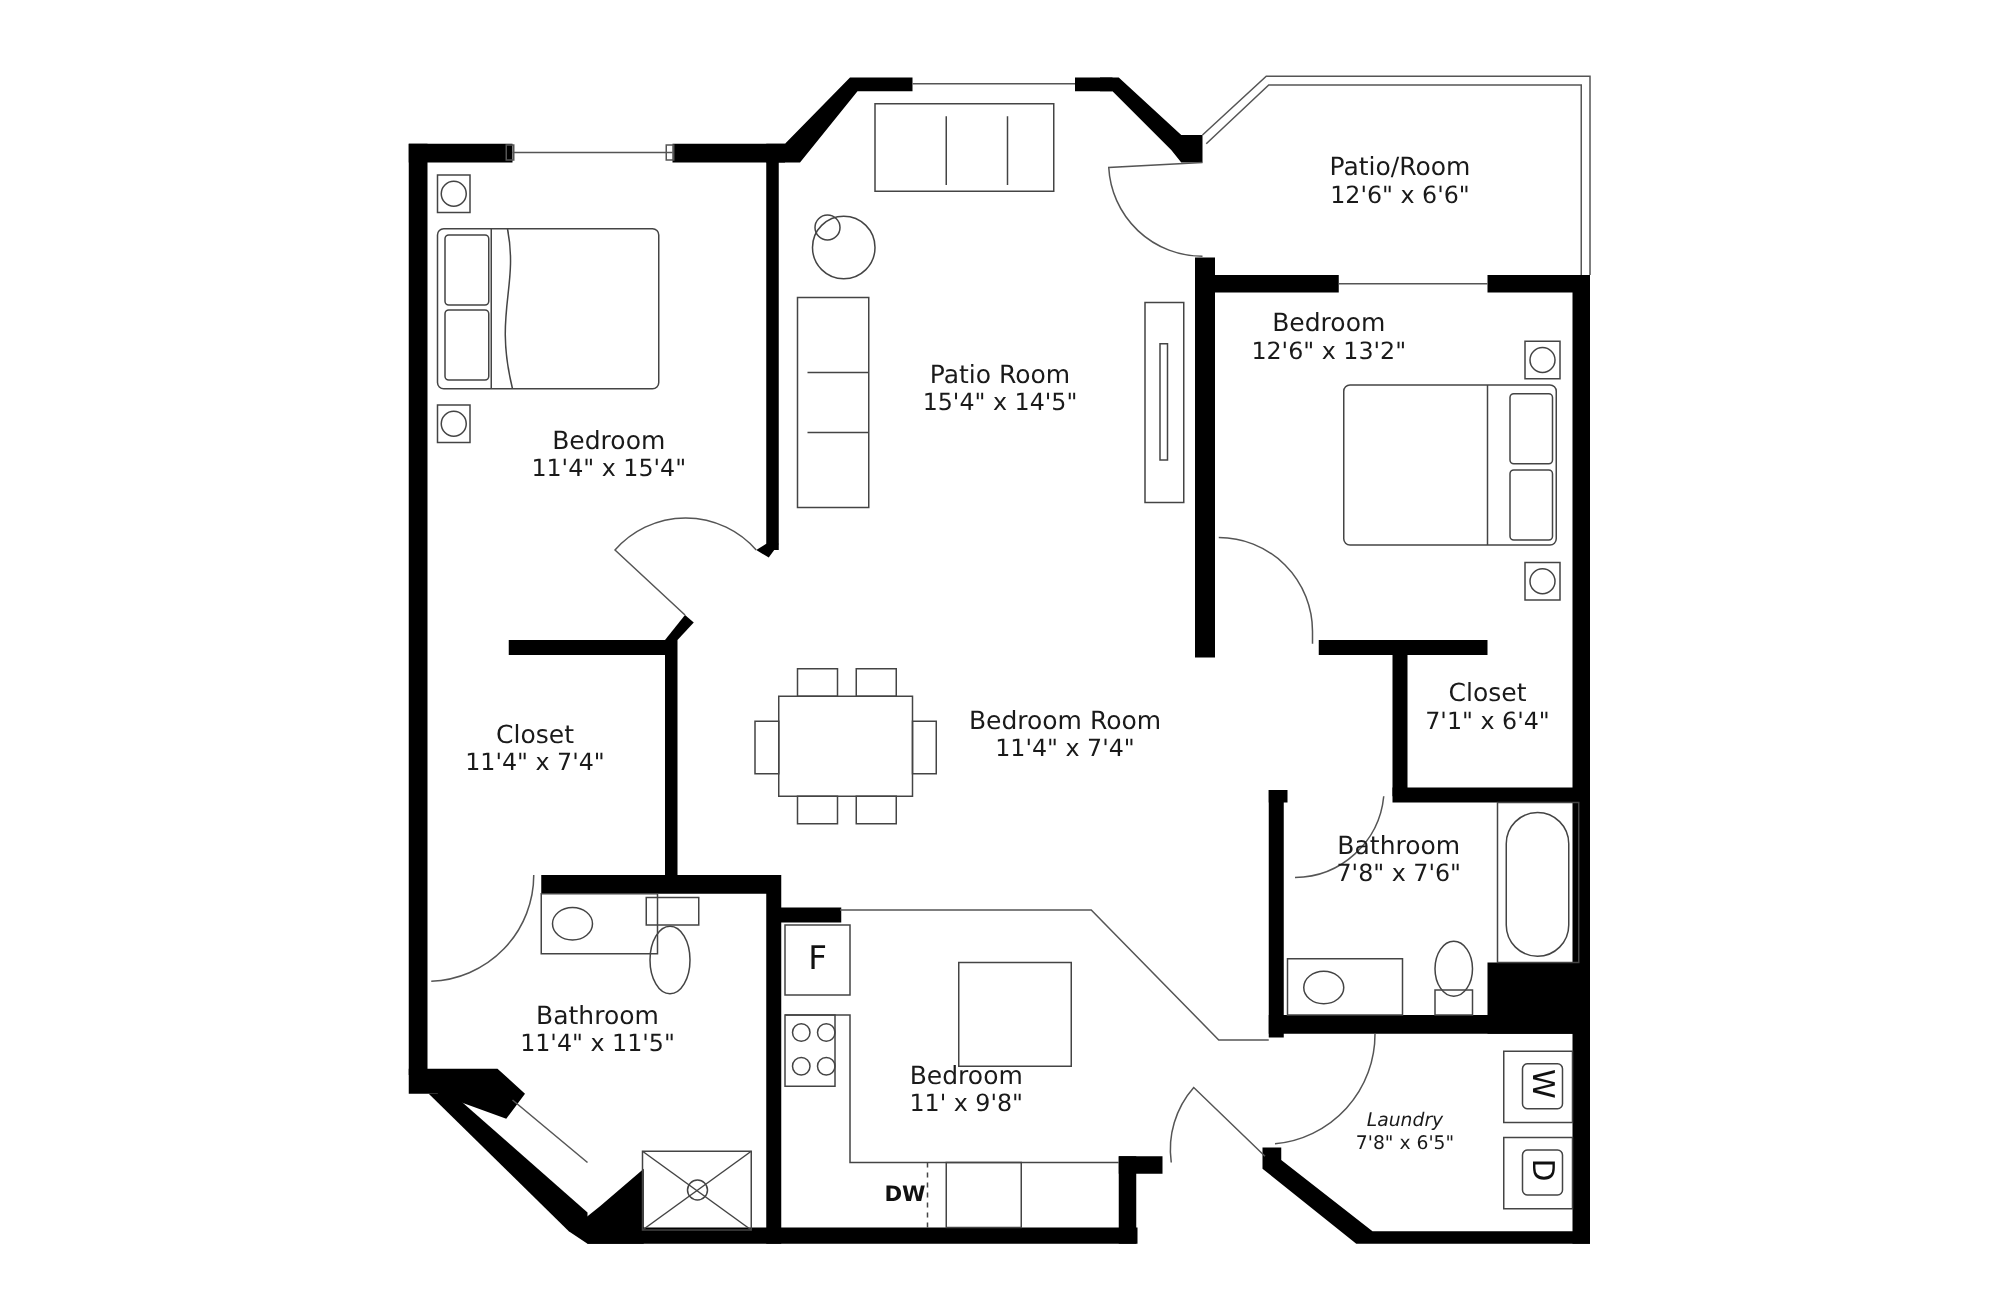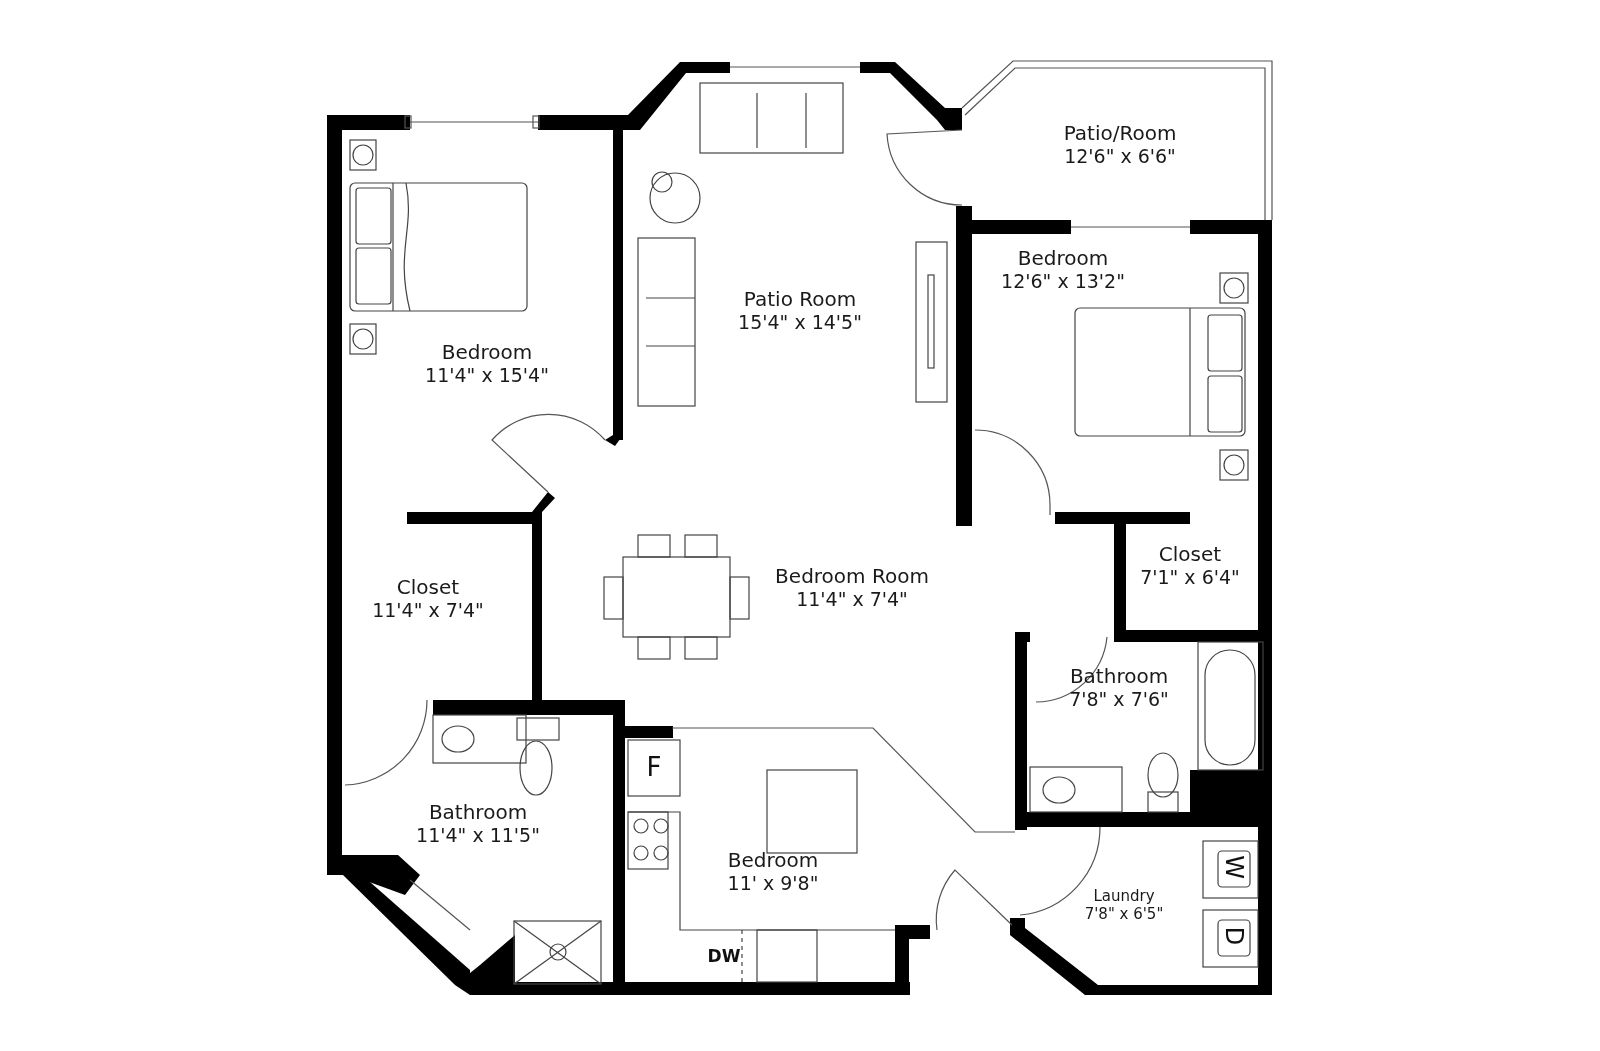--- a/index.html
+++ b/index.html
@@ -1,21 +1,21 @@
 <!DOCTYPE html>
 <html><head>
 <meta charset="utf-8">
 <style>
   html, body { margin:0; padding:0; background:#ffffff; }
   body { width:1600px; height:1051px; position:relative; overflow:hidden; font-family:"DejaVu Sans", sans-serif; }
   #plan { position:absolute; left:0; top:0; width:1600px; height:1051px; }
   .room-label { position:absolute; text-align:center; color:#1a1a1a; font-family:"DejaVu Sans", sans-serif; line-height:1.2; transform:translateX(-50%); white-space:nowrap; }
   .room-label .name { display:block; font-size:20px; }
   .room-label .dims { display:block; font-size:19px; }
-  .room-label.small .name { font-size:15px; }
+  .room-label.small .name { font-size:15px;font-style:italic; }
   .room-label.small .dims { font-size:15px; }
   .appl { position:absolute; font-family:"DejaVu Sans", sans-serif; color:#111; text-align:center; }
 </style>
 </head>
 <body>
 
 <svg id="plan" viewBox="0 0 1600 1051" xmlns="http://www.w3.org/2000/svg">
   <g fill="#000" stroke="none">
 
     <rect x="327" y="115" width="15" height="745"></rect>

